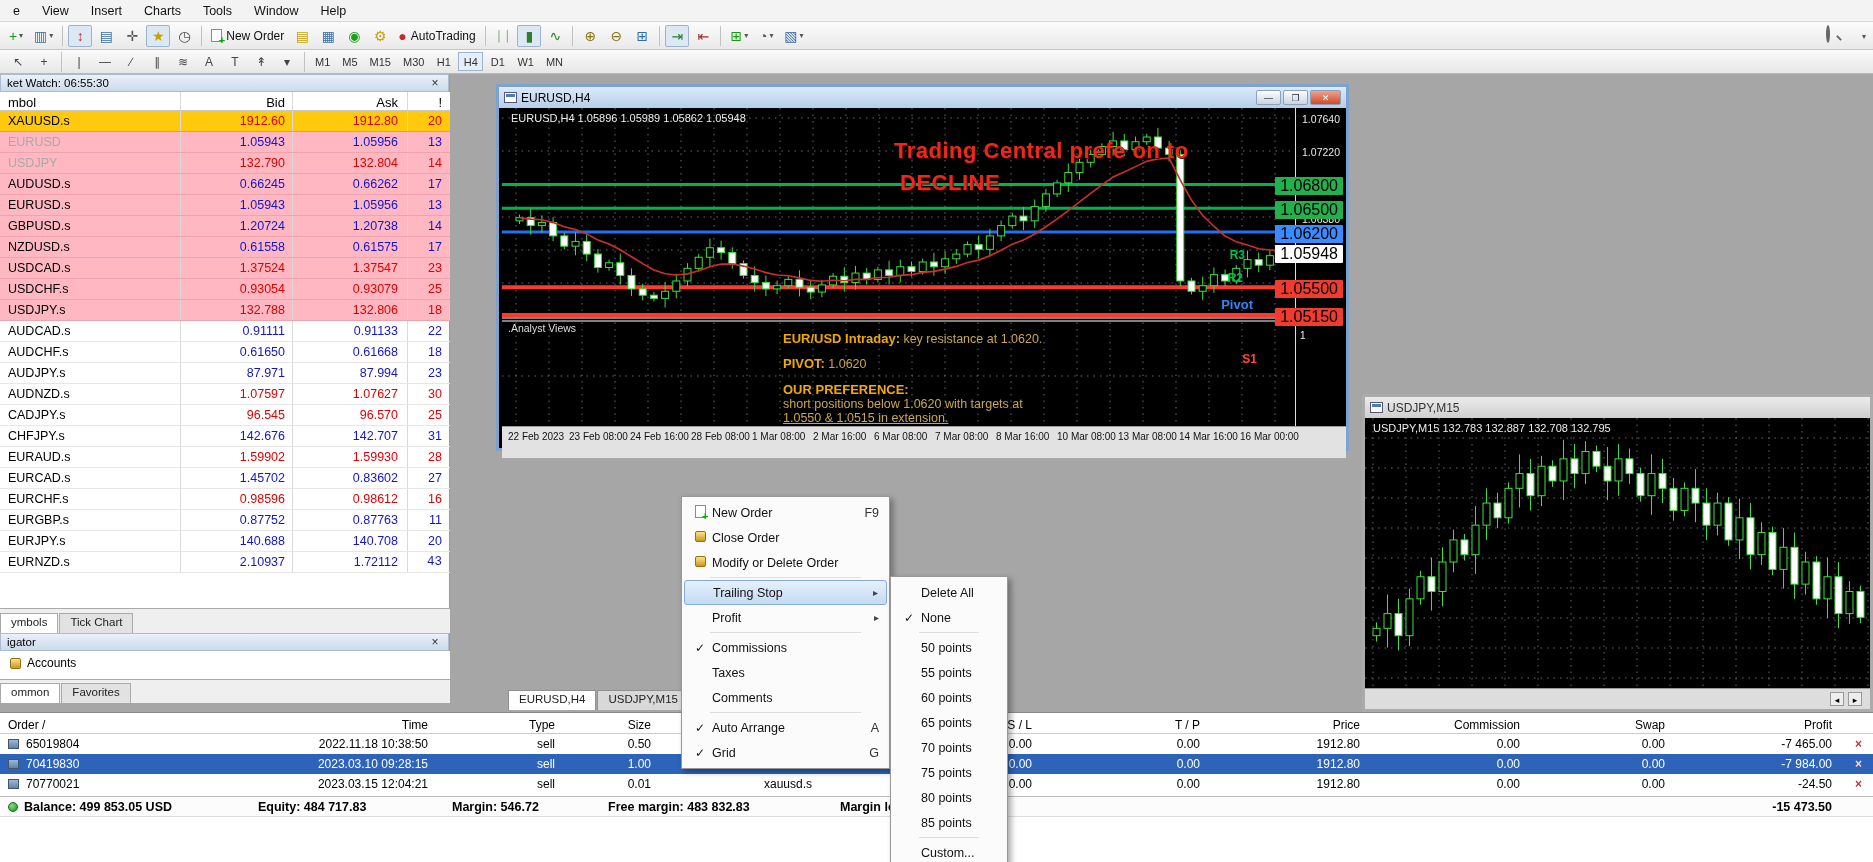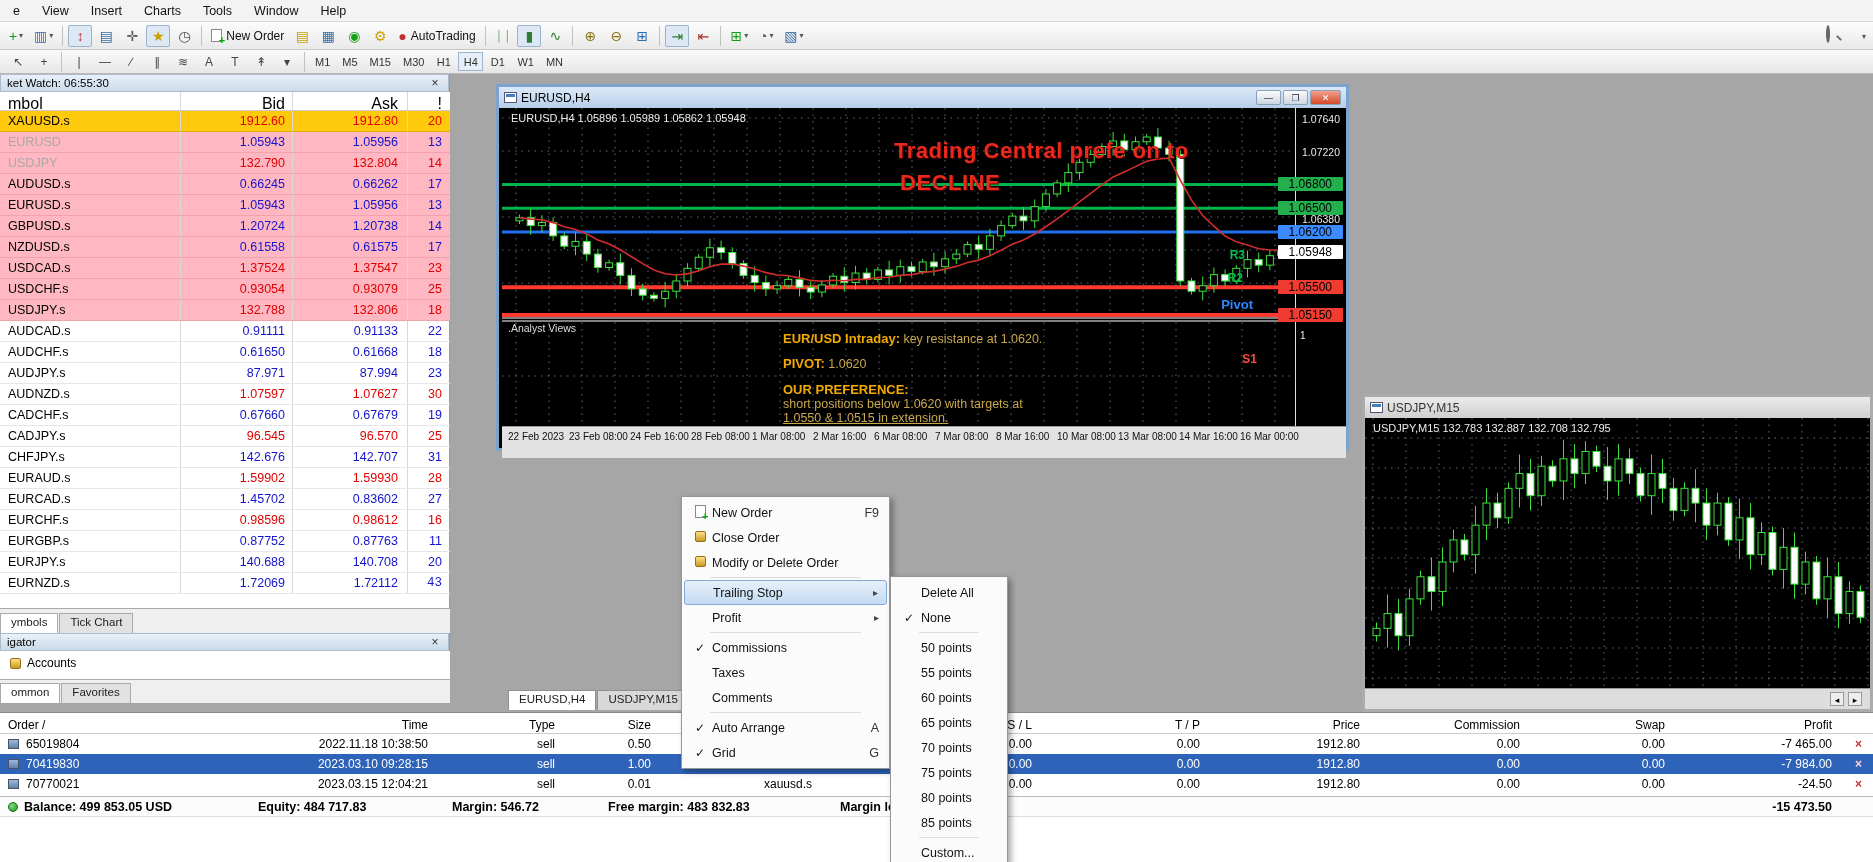--- a/index.html
+++ b/index.html
@@ -19,21 +19,21 @@
   .dd { font-size:8px; color:#555; margin-left:2px; }
   .tfbtn { height:19px; min-width:25px; padding:0 4px; display:flex; align-items:center; justify-content:center; font-size:11px; color:#333; border:1px solid transparent; margin:0 1px; }
   .tfbtn.pressed { border:1px solid #9DB4CC; background:#E6EFF8; }
   .mag { width:11px; height:11px; border:2px solid #666; border-radius:50%; position:relative; }
   .mag::after { content:""; position:absolute; width:6px; height:2px; background:#666; transform:rotate(45deg); left:8px; top:10px; }
 
   
   .panel-title { background:linear-gradient(#EAF1F9,#CBDAEA); border:1px solid #ADBCCC; height:18px; display:flex; align-items:center; padding:0 6px; font-size:11.5px; color:#000; }
   .panel-close { margin-left:auto; font-size:12px; color:#333; width:14px; text-align:center; }
   #market-watch { left:0; top:74px; width:450px; height:559px; background:#FFF; border-right:1px solid #9A9A9A; }
-  #mw-header { position:absolute; left:0; top:18px; width:450px; height:19px; background:#FFF; border-bottom:1px solid #C9C9C9; font-size:16px; color:#000; }
+  #mw-header { position:absolute; left:0; top:18px; width:450px; height:19px; background:#FFF; border-bottom:1px solid #C9C9C9; font-size:13px; color:#000; }
   .mw-col-sep { position:absolute; top:0; width:1px; height:100%; background:#D9D9D9; }
   #mw-rows { position:absolute; left:0; top:37px; width:450px; height:497px; overflow:hidden; }
   .mw-row { position:relative; width:450px; height:21px; border-bottom:1px solid #E7E7E7; font-size:12.5px; }
   .mw-row.pink { background:#FFB7C1; border-bottom:1px solid #F0A2AD; }
   .mw-row.gold { background:#FFC90E; border-bottom:1px solid #E0B000; }
   .mw-cell { position:absolute; top:3px; }
   #mw-tabs { position:absolute; left:0; top:534px; width:450px; height:25px; background:#EFEFEF; border-top:1px solid #AAA; display:flex; align-items:flex-end; padding-left:0px; }
   .tab { height:20px; padding:2px 10px; font-size:11.5px; color:#222; border:1px solid #AAA; border-bottom:none; background:#E2E2E2; margin-right:1px; }
   .tab.active { background:#FFF; }
   #navigator { left:0; top:633px; width:450px; height:70px; background:#FFF; border-right:1px solid #9A9A9A; }
@@ -45,21 +45,21 @@
   #win-eurusd { left:496px; top:84px; width:853px; height:367px; }
   #win-eurusd .titlebar { height:21px; background:linear-gradient(#DCEAF9,#B6CEE8); display:flex; align-items:center; padding:0 5px; font-size:12px; color:#000; }
   #win-usdjpy { left:1362px; top:394px; width:511px; height:318px; border:3px solid #ABABAB; background:#000; }
   #win-usdjpy .titlebar { height:21px; background:linear-gradient(#ECECEC,#CFCFCF); display:flex; align-items:center; padding:0 5px; font-size:12px; color:#333; }
   .win-icon { width:13px; height:11px; background:#FFF; border:1px solid #557; margin-right:4px; position:relative; }
   .win-icon::after { content:""; position:absolute; left:1px; top:1px; width:9px; height:3px; background:#4A7EBB; }
   .winbtn { width:25px; height:15px; border:1px solid #8CA0B8; border-radius:2px; background:linear-gradient(#FDFDFD,#CBD6E2); font-size:9px; color:#223; display:flex; align-items:center; justify-content:center; margin-left:2px; }
   .winbtn.close { width:31px; background:linear-gradient(#F2A08E,#D2492A); color:#FFF; font-weight:bold; }
   .plot { position:absolute; left:3px; top:21px; }
   .axis-label { position:absolute; right:6px; font-size:10.5px; color:#E9E9E9; }
-  .axis-badge { position:absolute; right:3px; font-size:12px; color:#000; padding:0px 11px; border-radius:1px; }
+  .axis-badge { position:absolute; right:3px; font-size:16px; color:#000; padding:0px 5px; border-radius:1px; }
   .tc-red { position:absolute; color:#E8291D; font-size:22px; font-weight:bold; letter-spacing:0.5px; text-shadow:1px 1px 0 #5A0000; }
   .gold-b { color:#F2A900; font-weight:bold; font-size:13px; }
   .gold-t { color:#C9A84C; font-size:12.5px; }
   .time-axis { position:absolute; left:3px; background:#E2E2E2; border-top:1px solid #9A9A9A; }
   .time-lbl { position:absolute; top:4px; font-size:10px; color:#111; }
   .lvl-lbl { position:absolute; font-size:12px; font-weight:bold; }
 
   
   #wintabs { left:508px; top:687px; height:23px; display:flex; align-items:flex-end; }
   #wintabs .tab { background:#D8D8D8; border-color:#909090; }
@@ -378,29 +378,20 @@
         <span class="mw-col-sep" style="left: 407px;"></span>
         <span class="mw-cell" style="left: 8px; color: rgb(0, 0, 0);">AUDNZD.s</span>
         <span class="mw-cell" style="right: 165px; color: rgb(224, 0, 0);">1.07597</span>
         <span class="mw-cell" style="right: 52px; color: rgb(224, 0, 0);">1.07627</span>
         <span class="mw-cell" style="right: 8px; color: rgb(224, 0, 0);">30</span>
       </div>
       <div class="mw-row white">
         <span class="mw-col-sep" style="left: 180px;"></span>
         <span class="mw-col-sep" style="left: 292px;"></span>
         <span class="mw-col-sep" style="left: 407px;"></span>
-        <span class="mw-cell" style="left: 8px; color: rgb(0, 0, 0);">CADCHF.s</span>
-        <span class="mw-cell" style="right: 165px; color: rgb(20, 20, 205);">0.67660</span>
-        <span class="mw-cell" style="right: 52px; color: rgb(20, 20, 205);">0.67679</span>
-        <span class="mw-cell" style="right: 8px; color: rgb(20, 20, 205);">19</span>
-      </div>
-      <div class="mw-row white">
-        <span class="mw-col-sep" style="left: 180px;"></span>
-        <span class="mw-col-sep" style="left: 292px;"></span>
-        <span class="mw-col-sep" style="left: 407px;"></span>
         <span class="mw-cell" style="left: 8px; color: rgb(0, 0, 0);">CADJPY.s</span>
         <span class="mw-cell" style="right: 165px; color: rgb(224, 0, 0);">96.545</span>
         <span class="mw-cell" style="right: 52px; color: rgb(224, 0, 0);">96.570</span>
         <span class="mw-cell" style="right: 8px; color: rgb(224, 0, 0);">25</span>
       </div>
       <div class="mw-row white">
         <span class="mw-col-sep" style="left: 180px;"></span>
         <span class="mw-col-sep" style="left: 292px;"></span>
         <span class="mw-col-sep" style="left: 407px;"></span>
         <span class="mw-cell" style="left: 8px; color: rgb(0, 0, 0);">CHFJPY.s</span>
@@ -451,21 +442,21 @@
         <span class="mw-cell" style="left: 8px; color: rgb(0, 0, 0);">EURJPY.s</span>
         <span class="mw-cell" style="right: 165px; color: rgb(20, 20, 205);">140.688</span>
         <span class="mw-cell" style="right: 52px; color: rgb(20, 20, 205);">140.708</span>
         <span class="mw-cell" style="right: 8px; color: rgb(20, 20, 205);">20</span>
       </div>
       <div class="mw-row white">
         <span class="mw-col-sep" style="left: 180px;"></span>
         <span class="mw-col-sep" style="left: 292px;"></span>
         <span class="mw-col-sep" style="left: 407px;"></span>
         <span class="mw-cell" style="left: 8px; color: rgb(0, 0, 0);">EURNZD.s</span>
-        <span class="mw-cell" style="right: 165px; color: rgb(20, 20, 205);">1.72069</span>
+        <span class="mw-cell" style="right: 165px; color: rgb(20, 20, 205);">2.10937</span>
         <span class="mw-cell" style="right: 52px; color: rgb(20, 20, 205);">1.72112</span>
         <span class="mw-cell" style="right: 8px; color: rgb(20, 20, 205); font-family: Liberation Mono, monospace;">43</span>
       </div>
     </div>
   <div id="mw-tabs">
       <span class="tab active">ymbols</span>
       <span class="tab">Tick Chart</span>
     </div>
 </div>
 

